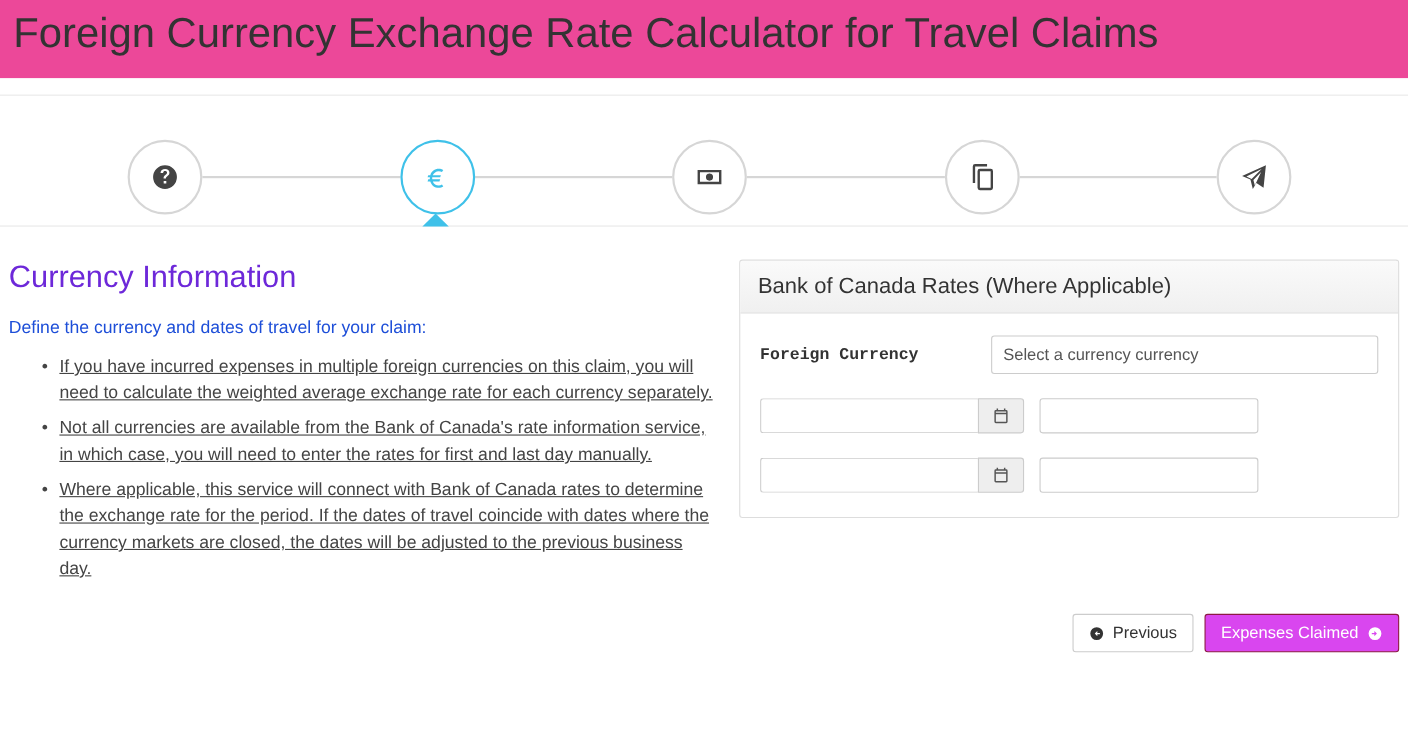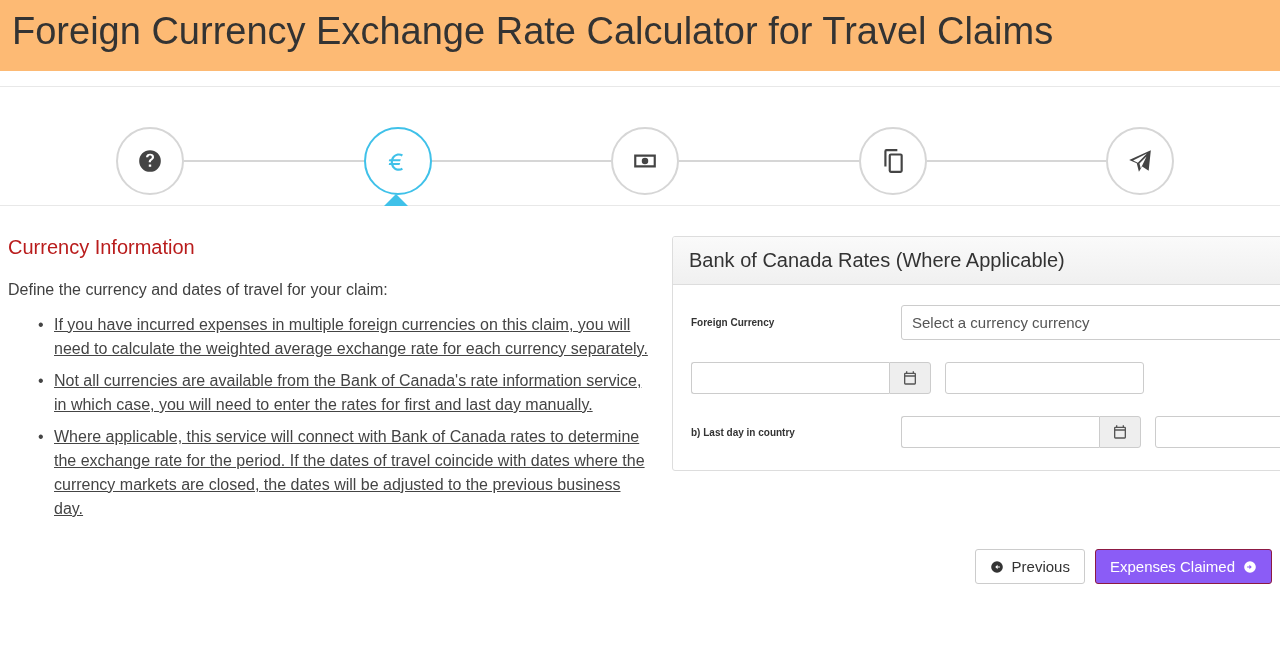--- a/index.html
+++ b/index.html
@@ -1,62 +1,62 @@
 <!DOCTYPE html>
 <html><head>
 <meta charset="utf-8">
 <style>
   * { box-sizing: border-box; margin: 0; padding: 0; }
   body { font-family: "Segoe UI", Arial, sans-serif; color: #333; background: #fff; width: 1280px; }
-  .title-bar { background: #fdba74; padding: 10px 12px 18px; }
+  .title-bar { background: #ec4899; padding: 10px 12px 18px; }
   .title-bar h1 { font-weight: 400; font-size: 38px; color: #333; }
   .divider { border-top: 1px solid #e8e8e8; margin: 15px 0 0; }
 
   
   .wizard-wrap { padding: 40px 16px 10px; position: relative; border-bottom: 1px solid #e8e8e8; }
   .wizard { display: flex; align-items: center; }
   .step { flex: 0 0 auto; width: 68px; height: 68px; border: 2px solid #d6d6d6; border-radius: 50%; background: #fff; display: flex; align-items: center; justify-content: center; position: relative; }
   .step svg { width: 26px; height: 26px; fill: #444; }
   .step.active { border-color: #3fc1e9; }
   .step.active svg { fill: #3fc1e9; }
   .connector { flex: 1 1 auto; height: 2px; background: #d6d6d6; }
   .arrow-up { position: absolute; bottom: -1px; left: 0; width: 0; height: 0; border-left: 12px solid transparent; border-right: 12px solid transparent; border-bottom: 12px solid #3fc1e9; }
   
   .pad-left { width: 100px; flex: 0 0 auto; }
   .pad-right { width: 90px; flex: 0 0 auto; }
 
   
   .content { display: flex; padding: 30px 8px 10px; gap: 24px; }
   .left-col { flex: 0 0 640px; }
-  .left-col h2 { font-weight: 400; font-size: 20px; color: #b91c1c; margin-bottom: 22px; }
-  .left-col .intro { font-size: 16px; color: #404040; margin-bottom: 14px; margin-top: 15px; }
+  .left-col h2 { font-weight: 400; font-size: 28px; color: #6d28d9; margin-bottom: 22px; }
+  .left-col .intro { font-size: 16px; color: #1d4ed8; margin-bottom: 14px; margin-top: 15px; }
   .left-col ul { padding-left: 46px; list-style: none; }
   .left-col li { font-size: 16px; color: #444; line-height: 1.5; margin-bottom: 8px; position: relative; text-decoration: underline; }
   .left-col li::before { content: "•"; position: absolute; left: -16px; color: #444; }
 
   .right-col { flex: 1; }
   .panel { border: 1px solid #ddd; border-radius: 3px; overflow: hidden; }
   .panel-header { background: linear-gradient(#fafafa, #f0f0f0); border-bottom: 1px solid #ddd; padding: 12px 16px; font-size: 20px; color: #333; }
   .panel-body { padding: 20px 18px 22px; }
   .form-row { display: flex; align-items: center; margin-bottom: 22px; }
   .form-row:last-child { margin-bottom: 0; }
-  .form-label { flex: 0 0 210px; font-size: 10px; color: #333; font-weight: 600; line-height: 1.3; padding-right: 8px; }
+  .form-label { flex: 0 0 210px; font-size: 15px; color: #333; font-weight: 600; line-height: 1.3; padding-right: 8px; font-family: Liberation Mono, monospace; }
   .form-controls { flex: 1; display: flex; gap: 14px; align-items: stretch; }
   .select { flex: 1; border: 1px solid #ccc; border-radius: 3px; padding: 8px 36px 8px 10px; font-size: 15px; color: #555; background: #fff; position: relative; cursor: pointer; }
   .input-group { display: flex; flex: 0 0 160px; }
   .text-input { flex: 1; border: 1px solid #ccc; border-right: none; border-radius: 3px 0 0 3px; padding: 7px 8px; font-size: 14px; }
   .addon { display: flex; align-items: center; justify-content: center; width: 42px; border: 1px solid #ccc; background: #eee; border-radius: 0 3px 3px 0; cursor: pointer; }
   .addon svg { width: 16px; height: 16px; fill: #555; }
   .rate-input { flex: 0 0 170px; border: 1px solid #ccc; border-radius: 3px; padding: 7px 8px; font-size: 14px; }
 
   
   .footer-btns { display: flex; justify-content: flex-end; gap: 10px; padding: 10px 8px 16px; }
   .btn { display: inline-flex; align-items: center; gap: 8px; padding: 8px 14px; border-radius: 3px; font-size: 15px; cursor: pointer; border: 1px solid transparent; }
   .btn-default { background: #fff; border-color: #ccc; color: #333; }
-  .btn-primary { background: #8b5cf6; border-color: #8c1a44; color: #fff; }
+  .btn-primary { background: #d946ef; border-color: #8c1a44; color: #fff; }
   .btn svg { width: 14px; height: 14px; }
   .btn-default svg { fill: #333; }
   .btn-primary svg { fill: #fff; }
 </style>
 </head>
 <body>
 
 <div class="title-bar">
   <h1>Foreign Currency Exchange Rate Calculator for Travel Claims</h1>
 </div>
@@ -139,21 +139,20 @@
                 <svg viewBox="0 0 24 24">
                     <path d="M19 4h-1V2h-2v2H8V2H6v2H5a2 2 0 0 0-2 2v14a2 2 0 0 0 2 2h14a2 2 0 0 0 2-2V6a2 2 0 0 0-2-2zm0 16H5V10h14v10zm0-12H5V6h14v2z"></path>
                   </svg>
               </div>
             </div>
             <input class="rate-input" value="" style="">
           </div>
         </div>
 
         <div class="form-row">
-          <div class="form-label">b) Last day in country</div>
           <div class="form-controls">
             <div class="input-group">
               <input class="text-input" value="" style="">
               <div class="addon">
                 <svg viewBox="0 0 24 24">
                     <path d="M19 4h-1V2h-2v2H8V2H6v2H5a2 2 0 0 0-2 2v14a2 2 0 0 0 2 2h14a2 2 0 0 0 2-2V6a2 2 0 0 0-2-2zm0 16H5V10h14v10zm0-12H5V6h14v2z"></path>
                   </svg>
               </div>
             </div>
             <input class="rate-input" value="" style="">

